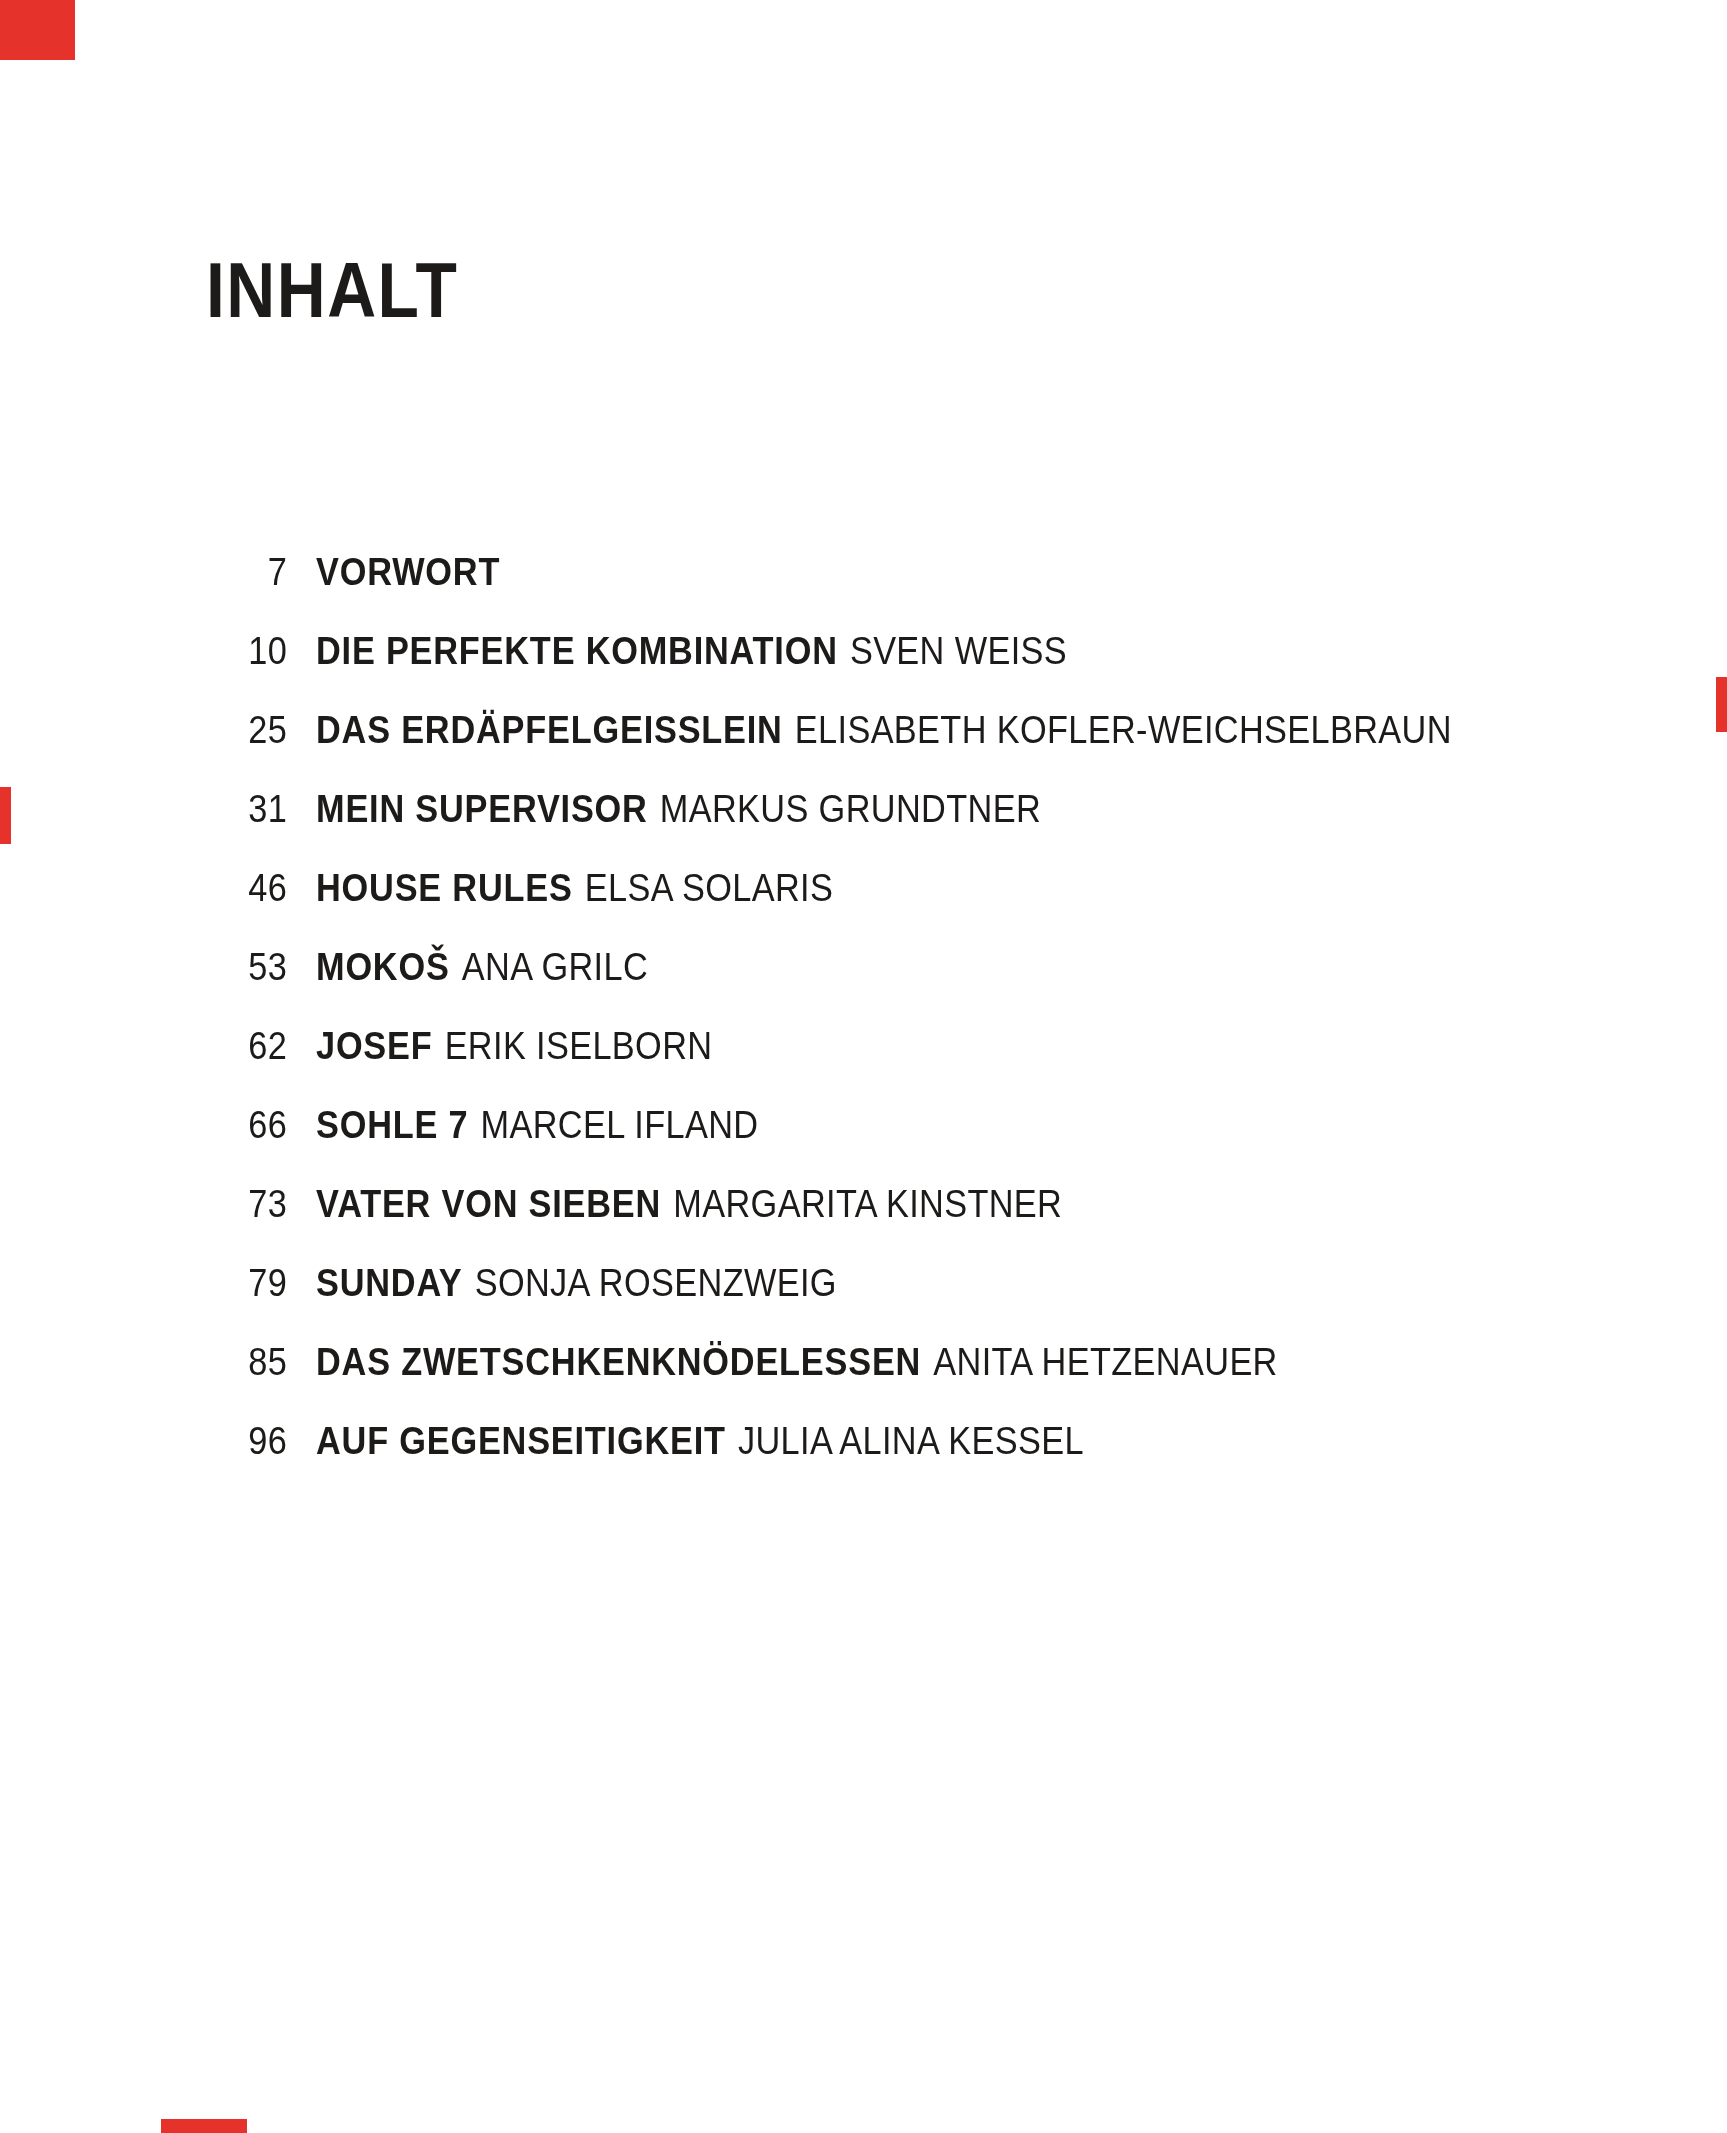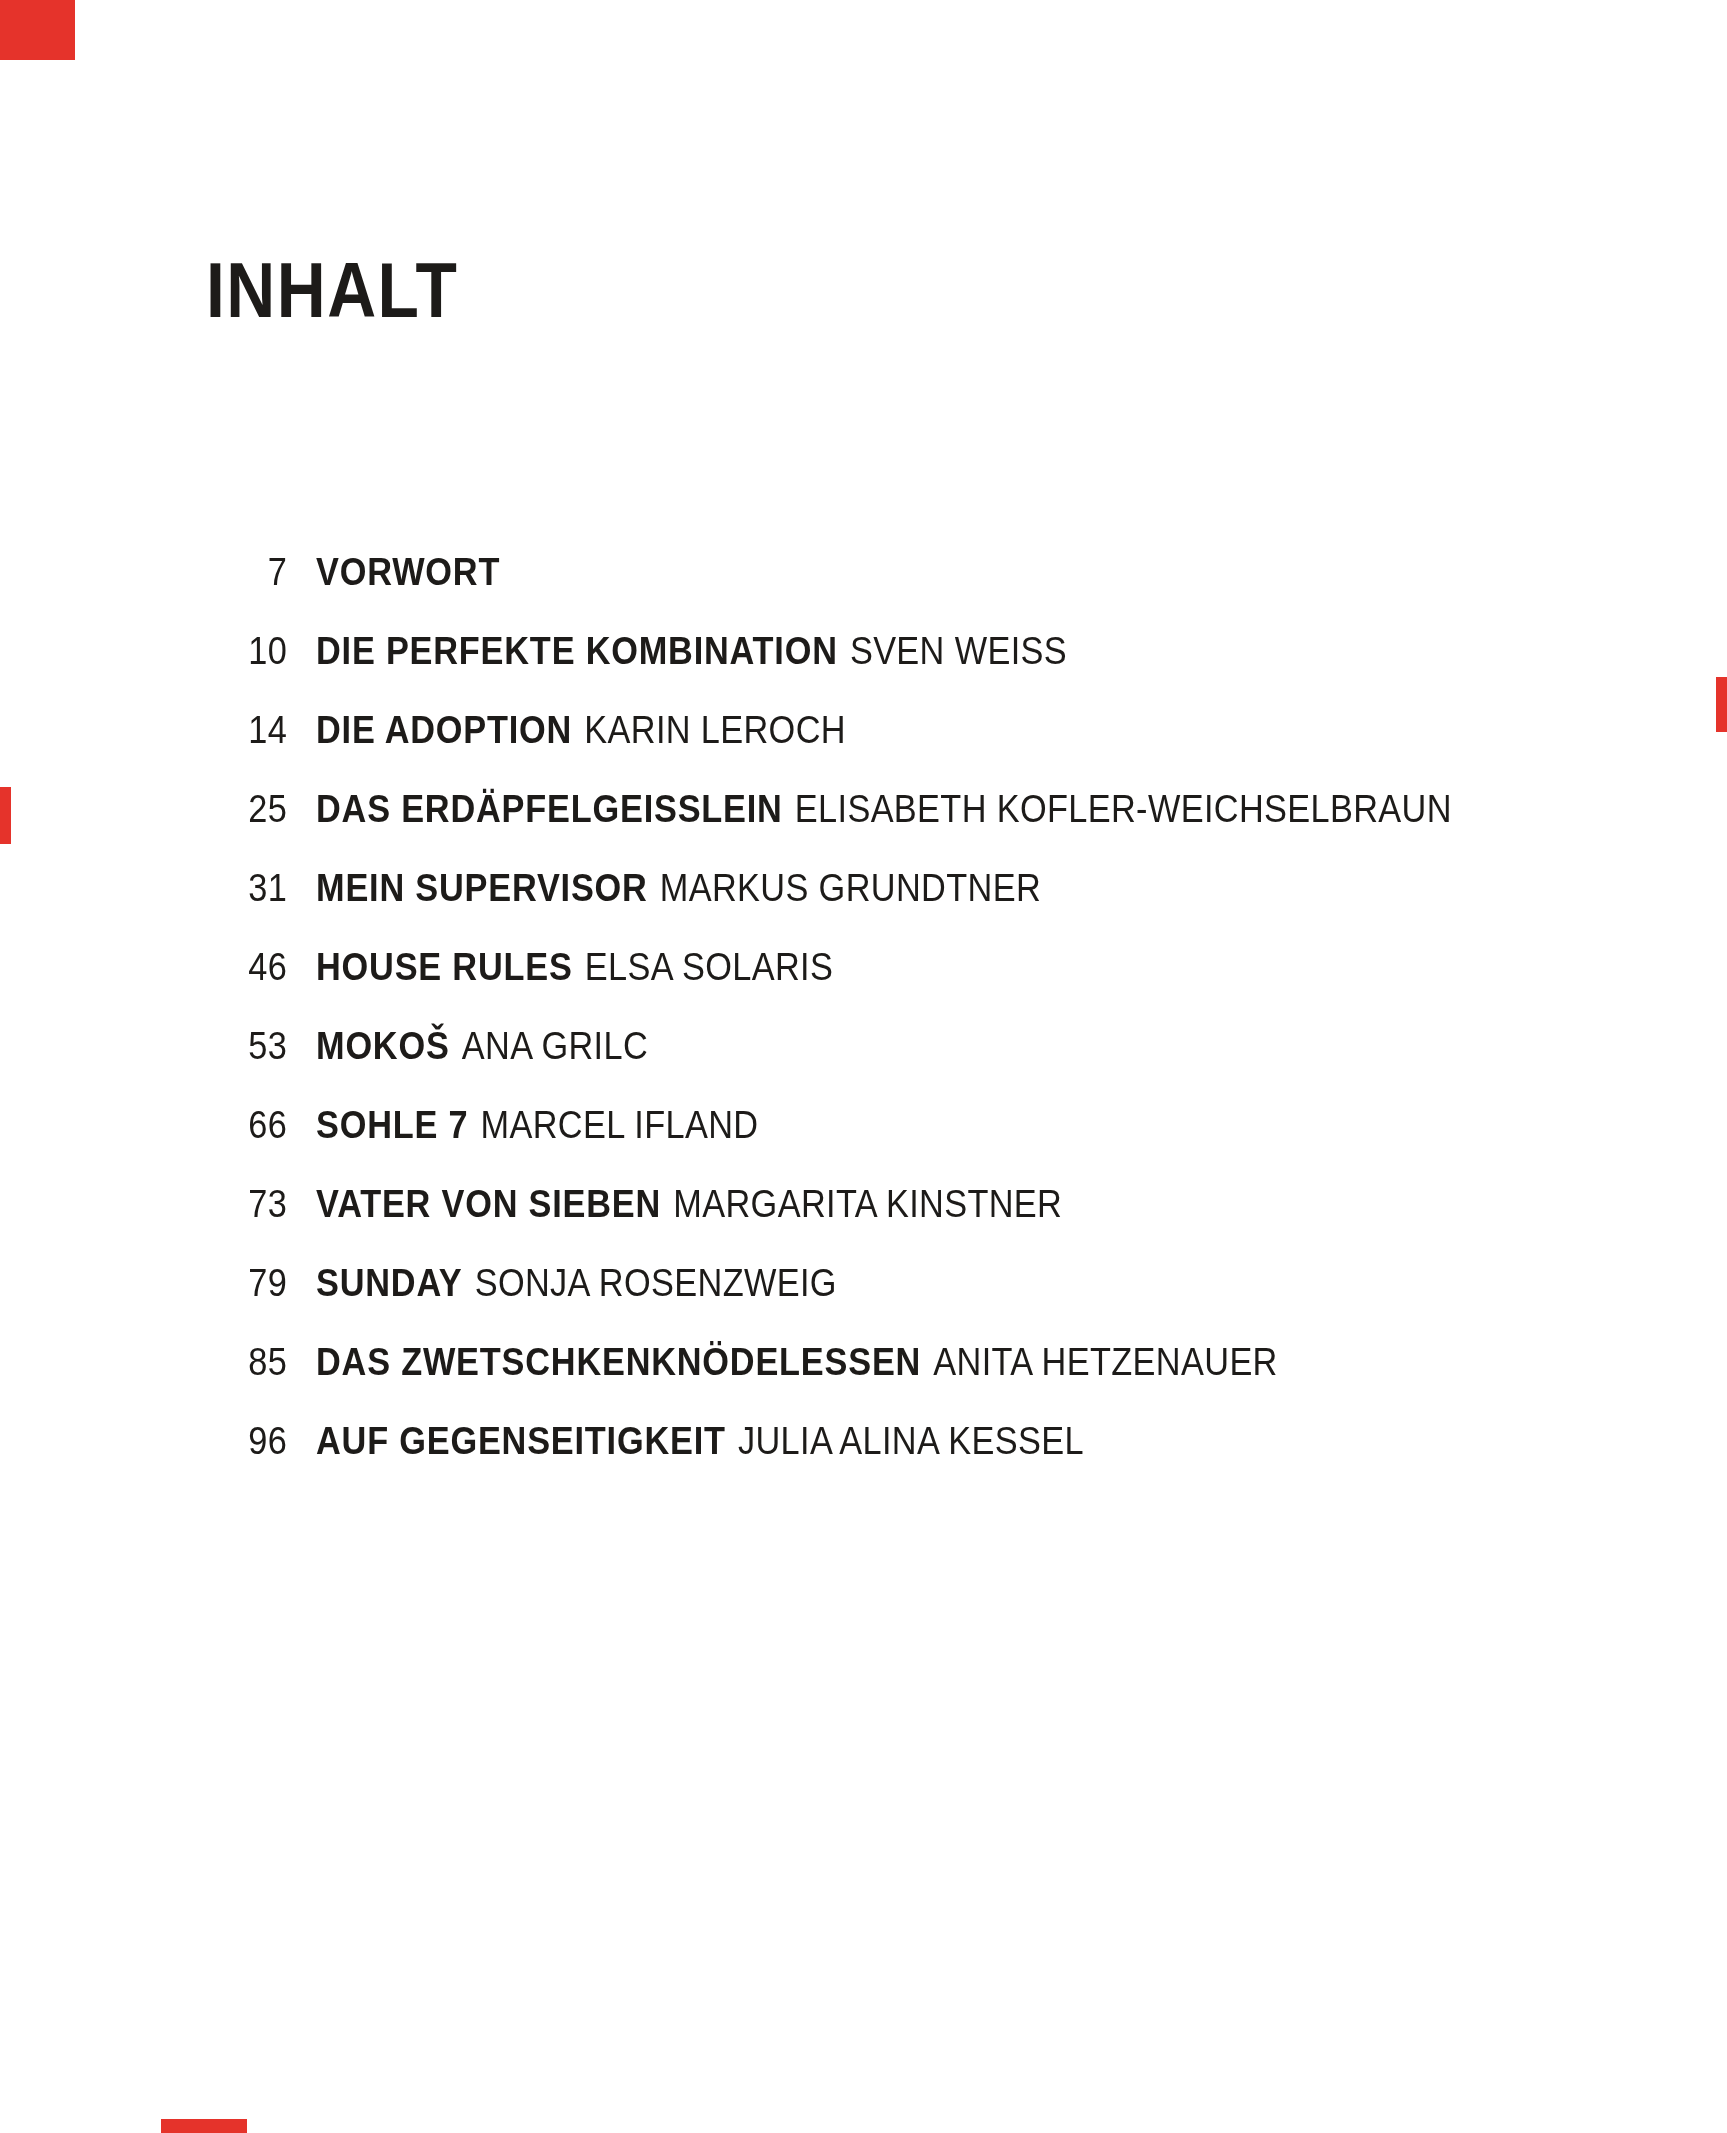--- a/index.html
+++ b/index.html
@@ -105,38 +105,38 @@
   <div class="toc">
       <div class="toc-row">
         <div class="num"><span class="num-inner">7</span></div>
         <div class="entry"><span class="t">VORWORT</span><span class="a"></span></div>
       </div>
       <div class="toc-row">
         <div class="num"><span class="num-inner">10</span></div>
         <div class="entry"><span class="t">DIE PERFEKTE KOMBINATION</span><span class="a">SVEN WEISS</span></div>
       </div>
       <div class="toc-row">
-        <div class="num"><span class="num-inner">14</span></div>
-        <div class="entry"><span class="t">DIE ADOPTION</span><span class="a">KARIN LEROCH</span></div>
-      </div>
-      <div class="toc-row">
         <div class="num"><span class="num-inner">25</span></div>
         <div class="entry"><span class="t">DAS ERDÄPFELGEISSLEIN</span><span class="a">ELISABETH KOFLER-WEICHSELBRAUN</span></div>
       </div>
       <div class="toc-row">
         <div class="num"><span class="num-inner">31</span></div>
         <div class="entry"><span class="t">MEIN SUPERVISOR</span><span class="a">MARKUS GRUNDTNER</span></div>
       </div>
       <div class="toc-row">
         <div class="num"><span class="num-inner">46</span></div>
         <div class="entry"><span class="t">HOUSE RULES</span><span class="a">ELSA SOLARIS</span></div>
       </div>
       <div class="toc-row">
         <div class="num"><span class="num-inner">53</span></div>
         <div class="entry"><span class="t">MOKOŠ</span><span class="a">ANA GRILC</span></div>
+      </div>
+      <div class="toc-row">
+        <div class="num"><span class="num-inner">62</span></div>
+        <div class="entry"><span class="t">JOSEF</span><span class="a">ERIK ISELBORN</span></div>
       </div>
       <div class="toc-row">
         <div class="num"><span class="num-inner">66</span></div>
         <div class="entry"><span class="t">SOHLE 7</span><span class="a">MARCEL IFLAND</span></div>
       </div>
       <div class="toc-row">
         <div class="num"><span class="num-inner">73</span></div>
         <div class="entry"><span class="t">VATER VON SIEBEN</span><span class="a">MARGARITA KINSTNER</span></div>
       </div>
       <div class="toc-row">

